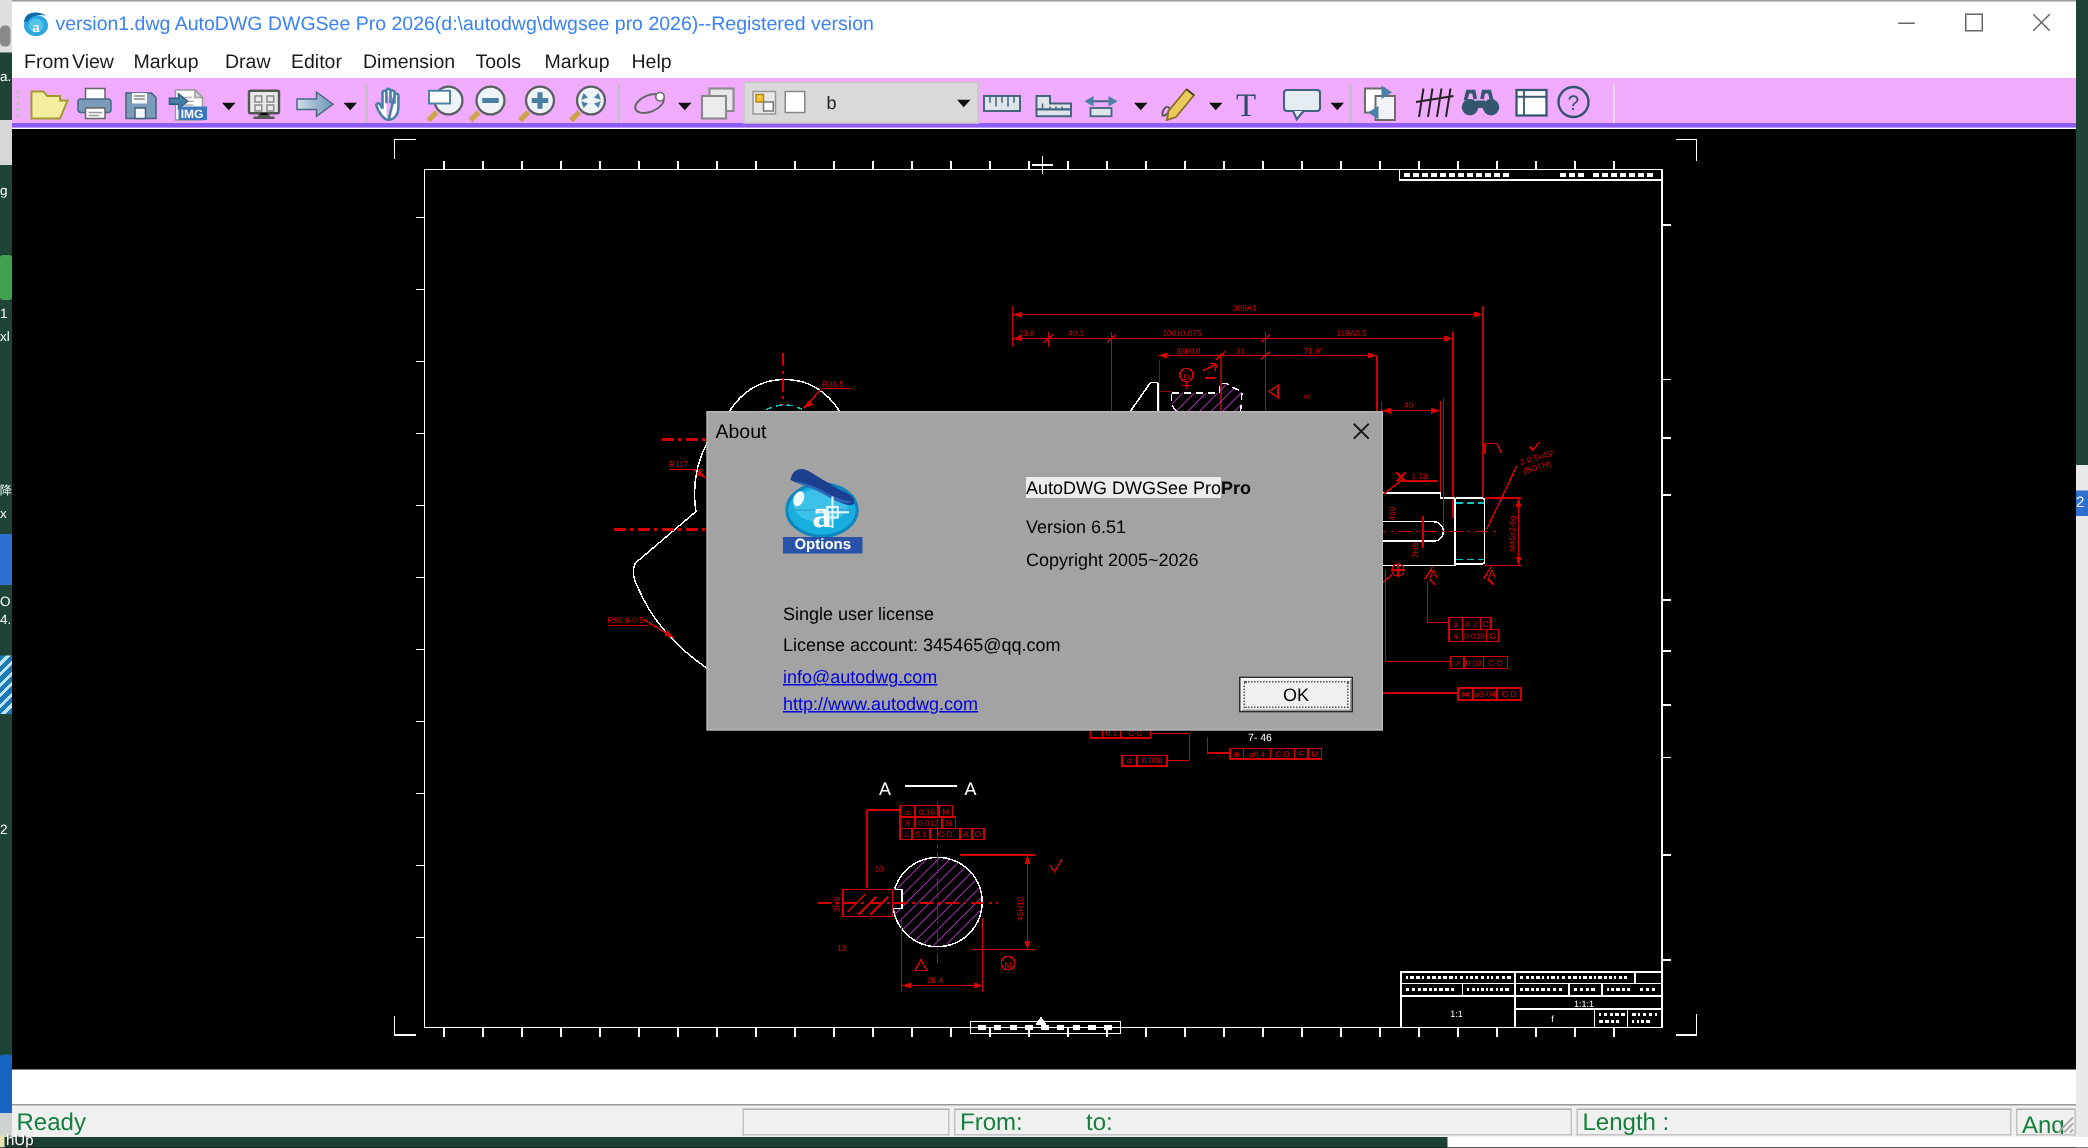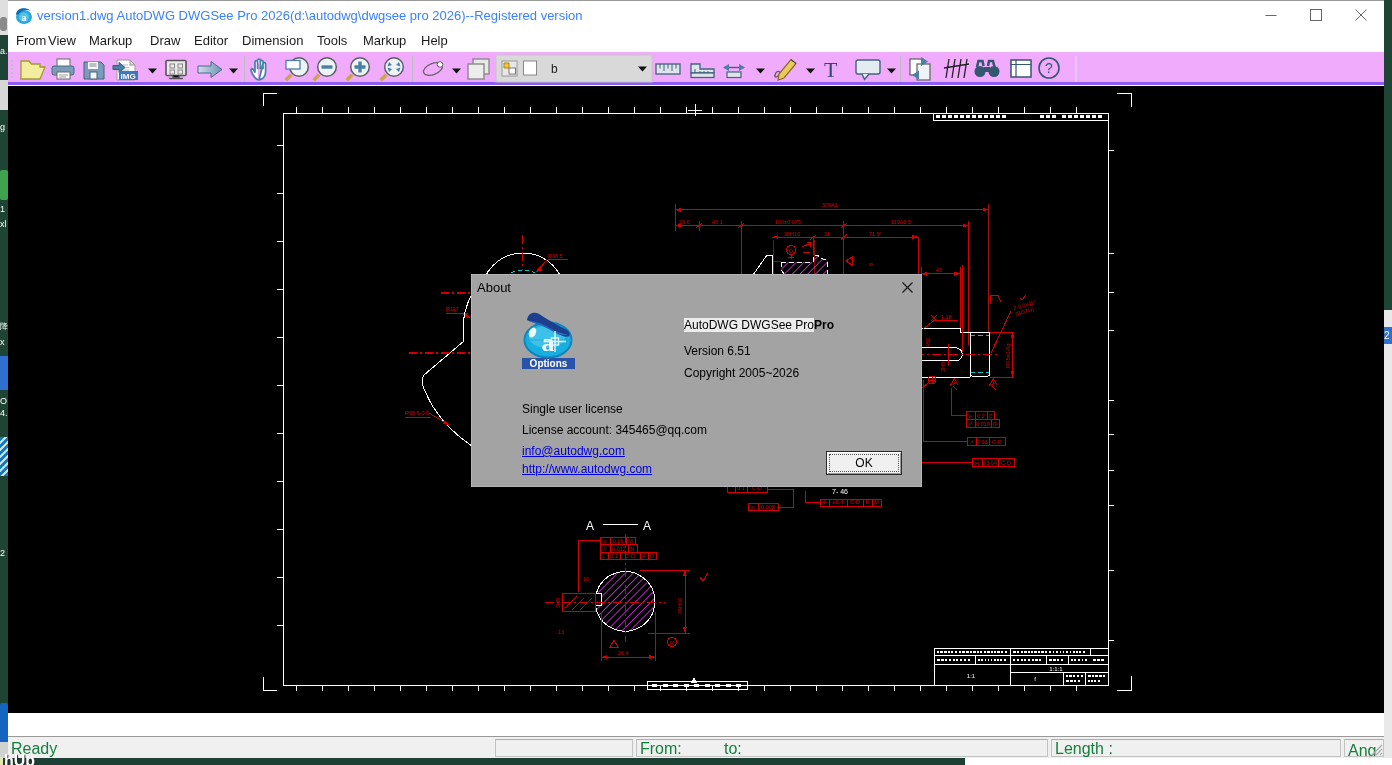--- a/index.html
+++ b/index.html
@@ -46,21 +46,21 @@
   <div class="dtxt" style="top:219px">xl</div>
   <div class="dtxt" style="top:322px;font-size:8px">降</div>
   <div class="dtxt" style="top:337px">x</div>
   <div class="dico" style="top:356px;height:34px;background:#2f6fd0"></div>
   <div class="dtxt" style="top:396px">O</div>
   <div class="dtxt" style="top:408px">4.</div>
   <div class="dico" style="top:437px;height:39px;background:repeating-linear-gradient(135deg,#1a7ab8 0,#1a7ab8 3px,#bfe3f2 3px,#bfe3f2 5px)"></div>
   <div class="dtxt" style="top:548px">2</div>
   <div class="dico" style="top:703px;height:42px;background:#1565c0;border-radius:2px"></div>
   <div class="dico" style="top:742px;height:16px;background:#cfd3cf"></div>
-  <div class="dtxt" style="top:756px;font-weight:bold;font-size:16px;width:30px;z-index:60;color:#fff;text-shadow:1px 1px 1px #222;left:4px">hUp</div>
+  <div class="dtxt" style="top:756px;font-weight:normal;font-size:10px;width:30px;z-index:60;color:#fff;text-shadow:1px 1px 1px #222;left:4px">hUp</div>
   <div class="abs" style="left:0;top:757px;width:3px;height:8px;background:#e8e4b0;z-index:61"></div>
 </div>
 
 <div class="abs" id="dright">
   <div class="dico" style="top:310px;height:448px;background:#e9e9e9;width:8px"></div>
   <div class="dico" style="top:327px;height:17px;background:#2f6fd0;width:8px;color:#fff;font-size:10px;line-height:17px">2</div>
   <div class="dico" style="top:758px;height:7px;background:#fff;width:8px"></div>
 </div>
 <div class="abs" id="dbottom"></div>
 <div class="abs" id="dbottom2"></div>

